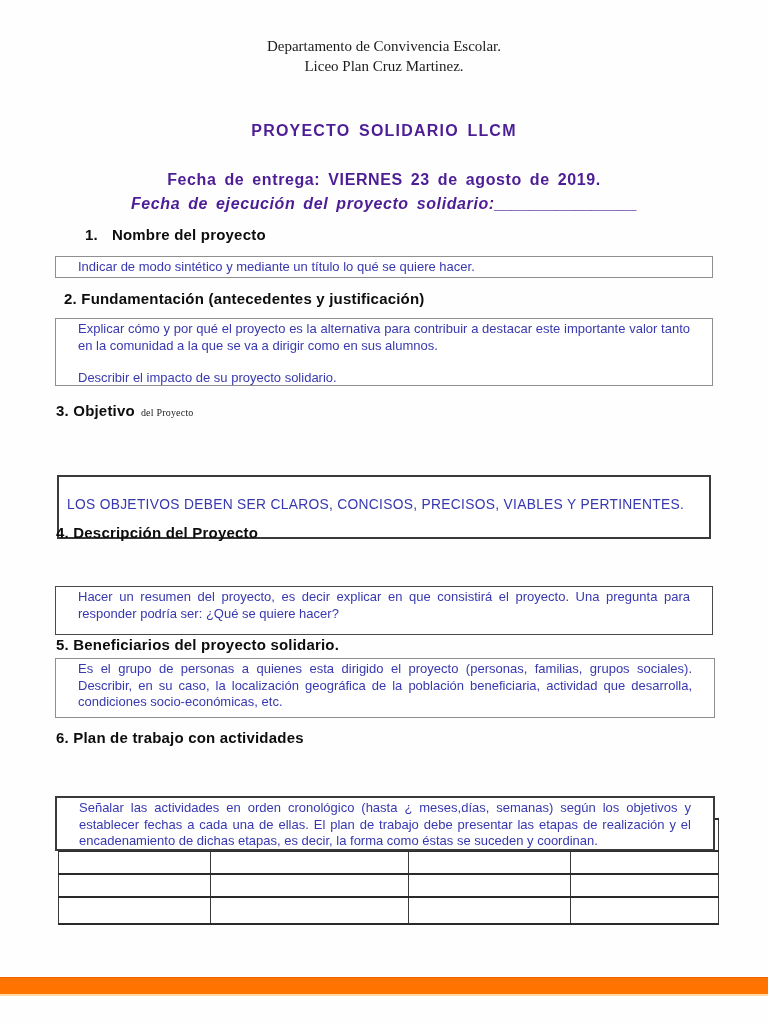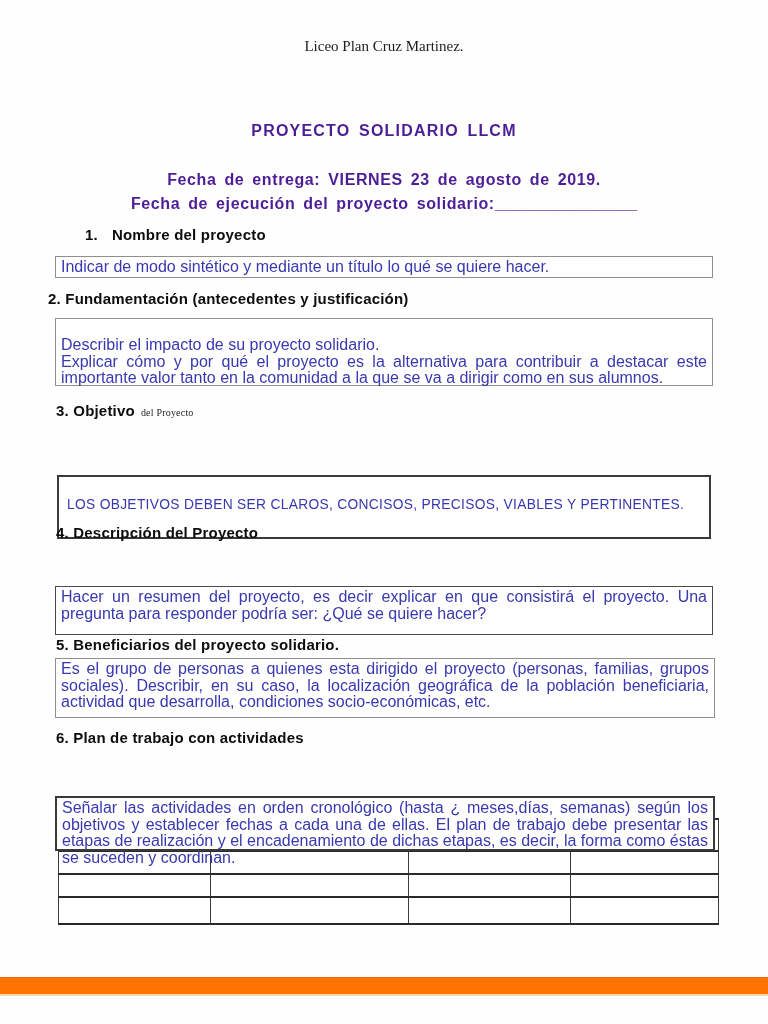--- a/index.html
+++ b/index.html
@@ -10,30 +10,30 @@
   }
   .abs{position:absolute;}
   
   .doc-header{top:36px;left:0;width:768px;text-align:center;
     font-family:"Liberation Serif","DejaVu Serif",serif;font-size:15px;line-height:20px;color:#1c1c1c;}
   
   .title-line{left:0;width:768px;text-align:center;font-weight:bold;color:#4c1d95;}
   .main-title{top:122px;font-size:16px;letter-spacing:1.2px;word-spacing:3px;}
   .date-line{font-size:16px;letter-spacing:0.6px;word-spacing:3px;}
   .delivery{top:159px;margin-top:12px;}
-  .execution{top:195px;}
+  .execution{top:195px;font-style:italic;}
   .blank-underline{letter-spacing:0;}
   
   .sec-h{font-size:15px;font-weight:bold;color:#0d0d0d;letter-spacing:0.2px;}
   .h-serif-suffix{font-family:"Liberation Serif","DejaVu Serif",serif;font-size:10px;font-weight:normal;color:#1c1c1c;margin-left:6px;}
   .num-gap{display:inline-block;width:14px;}
   
   .note-box{
     box-sizing:border-box;background:#fff;border:1px solid #8f8f8f;
-    color:#3838B0;font-size:16px;line-height:16.5px;padding:2px 5px;
+    color:#3838B0;font-size:13px;line-height:16.5px;padding:2px 22px;
   }
   .note-box.dark{border:2px solid #3a3a3a;margin-top:45px;}
   .note-box p{margin:0;}
   .just{text-align:justify;}
   .caps-note{padding:20px 8px 0 8px;font-size:13.8px;letter-spacing:0.3px;}
   
   table.plan{border-collapse:collapse;table-layout:fixed;width:660px;background:#fff;}
   table.plan th,table.plan td{
     border-left:1px solid #3c3c3c;border-right:1px solid #3c3c3c;
     border-top:2px solid #2a2a2a;border-bottom:2px solid #2a2a2a;
@@ -46,36 +46,37 @@
     top:977px;left:0;width:768px;height:16px;background:#FF7300;
     border-top:1px solid #ef6400;border-bottom:2px solid #ffd9a6;
   }
 </style>
 </head>
 <body>
 
 <div class="page">
 
   <div class="abs doc-header">
+    <div>Departamento de Convivencia Escolar.</div>
     <div>Liceo Plan Cruz Martinez.</div>
   </div>
 
   <div class="abs title-line main-title">PROYECTO SOLIDARIO LLCM</div>
   <div class="abs title-line date-line delivery">Fecha de entrega: VIERNES 23 de agosto de 2019.</div>
   <div class="abs title-line date-line execution"><span>Fecha de ejecución del proyecto solidario:</span><span class="blank-underline">________________</span></div>
 
   <div class="abs sec-h" style="top:226px;left:85px;"><span>1.</span><span class="num-gap"></span><span>Nombre del proyecto</span></div>
   <div class="abs note-box" style="top:256px;left:55px;width:658px;height:22px;">
     <p>Indicar de modo sintético y mediante un título lo qué se quiere hacer.</p>
   </div>
 
-  <div class="abs sec-h" style="top:290px;left:48px;">2. Fundamentación (antecedentes y justificación)</div>
+  <div class="abs sec-h" style="top:290px;left:64px;">2. Fundamentación (antecedentes y justificación)</div>
   <div class="abs note-box just" style="top:318px;left:55px;width:658px;height:68px;">
+    <p>Explicar cómo y por qué el proyecto es la alternativa para contribuir a destacar este importante valor tanto en la comunidad a la que se va a dirigir como en sus alumnos.</p>
     <p style="margin-top:16px;">Describir el impacto de su proyecto solidario.</p>
-    <p>Explicar cómo y por qué el proyecto es la alternativa para contribuir a destacar este importante valor tanto en la comunidad a la que se va a dirigir como en sus alumnos.</p>
   </div>
 
   <div class="abs sec-h" style="top:402px;left:56px;"><span>3. Objetivo</span><span class="h-serif-suffix">del Proyecto</span></div>
   <div class="abs note-box dark caps-note" style="top:430px;left:57px;width:654px;height:64px;">
     <p>LOS OBJETIVOS DEBEN SER CLAROS, CONCISOS, PRECISOS, VIABLES Y PERTINENTES.</p>
   </div>
 
   <div class="abs sec-h" style="top:524px;left:56px;">4. Descripción del Proyecto</div>
   <div class="abs note-box dark just" style="top:541px;left:55px;width:658px;height:49px;border-width:1px;border-color:#4a4a4a;">
     <p>Hacer un resumen del proyecto, es decir explicar en que consistirá el proyecto. Una pregunta para responder podría ser: ¿Qué se quiere hacer?</p>

